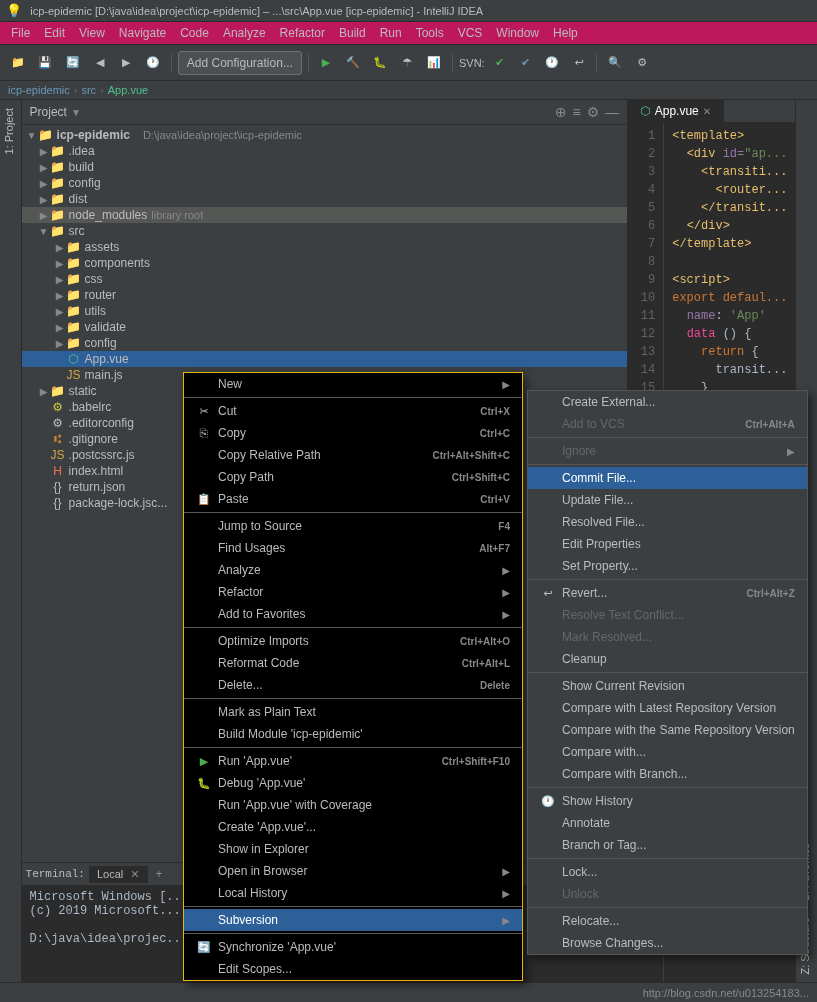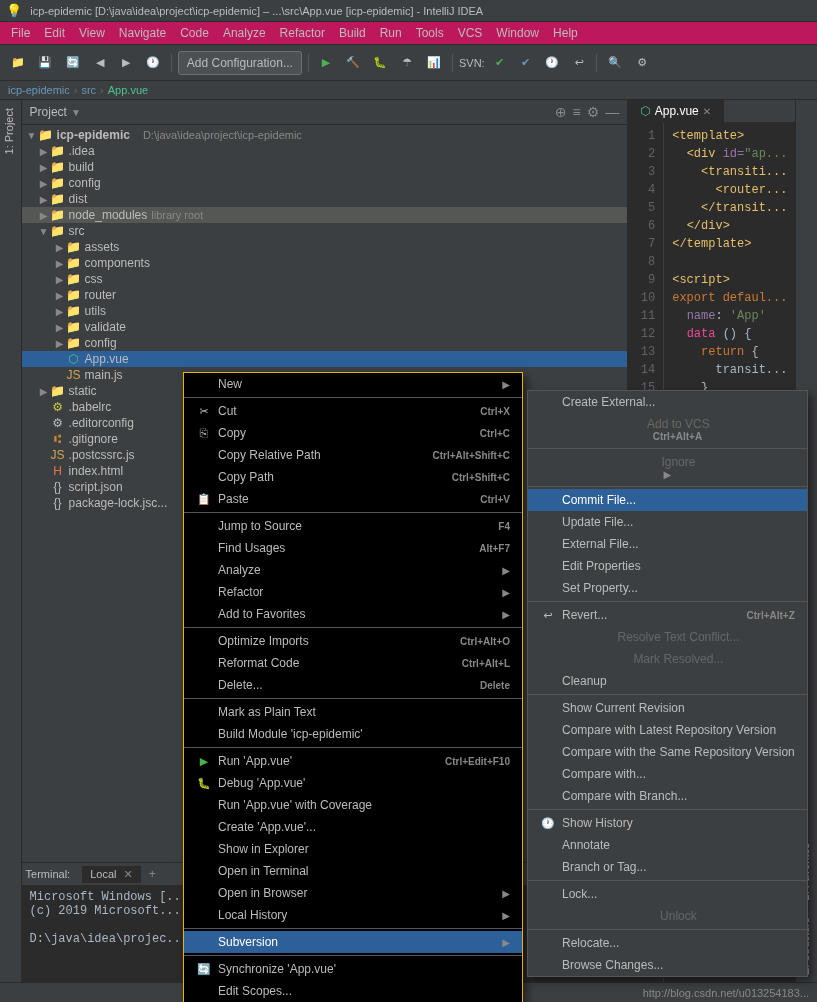--- a/index.html
+++ b/index.html
@@ -51,21 +51,21 @@
 
     
     #ctx-menu { position: absolute; left: 183px; top: 372px; background: #000000; border: 1px solid #eab308; box-shadow: 4px 4px 8px rgba(0,0,0,0.5); z-index: 100; min-width: 340px; }
     .ctx-item { display: flex; align-items: center; padding: 4px 12px; cursor: pointer; font-size: 12px; color: #bbb; white-space: nowrap; justify-content: space-between; }
     .ctx-item.highlighted { background: #2d6099; color: #fff; }
     .ctx-item-left { display: flex; align-items: center; gap: 6px; }
     .ctx-item-icon { width: 16px; text-align: center; font-size: 11px; }
     .ctx-shortcut { color: #888; font-size: 10px; margin-left: 20px; font-weight: bold; }
     .ctx-arrow { color: #888; font-size: 10px; }
     .ctx-sep { height: 1px; background: #555; margin: 2px 0; }
-    .ctx-disabled { color: #666; flex-direction: column; }
+    .ctx-disabled { color: #666; }
     #submenu2 { position: absolute; left: 527px; top: 390px; background: #3c3f41; border: 1px solid #555; box-shadow: 4px 4px 8px rgba(0,0,0,0.5); z-index: 101; min-width: 240px; }
 
     
     #editor-panel { flex: 1; background: #2b2b2b; display: flex; flex-direction: column; }
     #editor-tabs { background: #3c3f41; display: flex; border-bottom: 1px solid #2b2b2b; }
     .editor-tab { padding: 4px 12px; font-size: 12px; color: #bbb; cursor: pointer; border-right: 1px solid #2b2b2b; display: flex; align-items: center; gap: 4px; }
     .editor-tab.active { background: #2b2b2b; color: #fff; }
     #editor-content { flex: 1; background: #2b2b2b; font-family: 'Courier New', monospace; font-size: 12px; overflow: hidden; display: flex; }
     #line-numbers { background: #2b2b2b; color: #606366; padding: 4px 8px; min-width: 36px; text-align: right; line-height: 18px; border-right: 1px solid #3c3f41; user-select: none; }
     #code-content { padding: 4px 8px; color: #a9b7c6; line-height: 18px; flex: 1; }
@@ -332,34 +332,34 @@
           <div class="tree-indent" style="width:16px;"></div>
           <span class="tree-arrow" style="visibility:hidden;">▶</span>
           <span class="tree-icon html-icon">H</span>
           <span class="tree-label">index.html</span>
         </div>
 
         <div class="tree-item">
           <div class="tree-indent" style="width:16px;"></div>
           <span class="tree-arrow" style="visibility:hidden;">▶</span>
           <span class="tree-icon json-icon">{}</span>
-          <span class="tree-label">script.json</span>
+          <span class="tree-label">return.json</span>
         </div>
 
         <div class="tree-item">
           <div class="tree-indent" style="width:16px;"></div>
           <span class="tree-arrow" style="visibility:hidden;">▶</span>
           <span class="tree-icon json-icon">{}</span>
           <span class="tree-label">package-lock.jsc...</span>
         </div>
       </div>
 
       <div id="terminal-area">
         <div id="terminal-tabs">
-          <span style="color:#bbb; font-size:11px; margin-right:8px;">Terminal:</span>
+          <span style="color:#bbb; font-size:11px; font-family:Liberation Mono, monospace;">Terminal:</span>
           <div class="term-tab active">
             <span>Local</span>
             <span class="term-tab-close">✕</span>
           </div>
           <span class="term-add">+</span>
         </div>
         <div id="terminal-content">
           <div>Microsoft Windows [...</div>
           <div>(c) 2019 Microsoft...</div>
           <div>&nbsp;</div>
@@ -542,21 +542,21 @@
       <span class="ctx-item-icon"></span>
       <span>Build Module 'icp-epidemic'</span>
     </div>
   </div>
   <div class="ctx-sep"></div>
   <div class="ctx-item">
     <div class="ctx-item-left">
       <span class="ctx-item-icon" style="color:#4caf50;">▶</span>
       <span>Run 'App.vue'</span>
     </div>
-    <span class="ctx-shortcut">Ctrl+Edit+F10</span>
+    <span class="ctx-shortcut">Ctrl+Shift+F10</span>
   </div>
   <div class="ctx-item">
     <div class="ctx-item-left">
       <span class="ctx-item-icon">🐛</span>
       <span>Debug 'App.vue'</span>
     </div>
   </div>
   <div class="ctx-item">
     <div class="ctx-item-left">
       <span class="ctx-item-icon"></span>
@@ -571,26 +571,20 @@
   </div>
   <div class="ctx-item">
     <div class="ctx-item-left">
       <span class="ctx-item-icon"></span>
       <span>Show in Explorer</span>
     </div>
   </div>
   <div class="ctx-item">
     <div class="ctx-item-left">
       <span class="ctx-item-icon"></span>
-      <span>Open in Terminal</span>
-    </div>
-  </div>
-  <div class="ctx-item">
-    <div class="ctx-item-left">
-      <span class="ctx-item-icon"></span>
       <span>Open in Browser</span>
     </div>
     <span class="ctx-arrow">▶</span>
   </div>
   <div class="ctx-item">
     <div class="ctx-item-left">
       <span class="ctx-item-icon"></span>
       <span>Local History</span>
     </div>
     <span class="ctx-arrow">▶</span>
@@ -651,21 +645,21 @@
   </div>
   <div class="ctx-item">
     <div class="ctx-item-left">
         <span class="ctx-item-icon"></span>
         <span>Update File...</span>
       </div>
   </div>
   <div class="ctx-item">
     <div class="ctx-item-left">
         <span class="ctx-item-icon"></span>
-        <span>External File...</span>
+        <span>Resolved File...</span>
       </div>
   </div>
   <div class="ctx-item">
     <div class="ctx-item-left">
         <span class="ctx-item-icon"></span>
         <span>Edit Properties</span>
       </div>
   </div>
   <div class="ctx-item">
     <div class="ctx-item-left">

